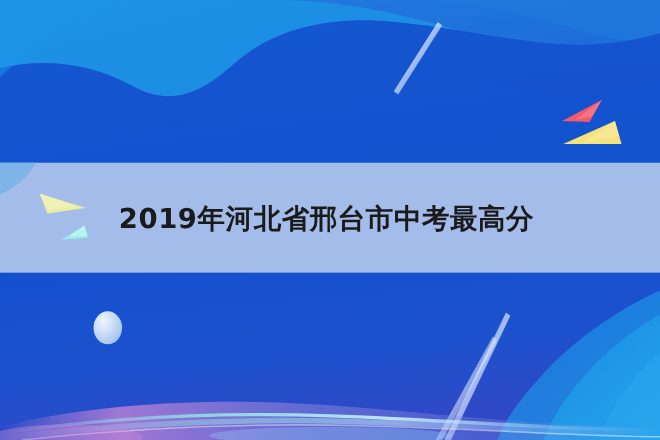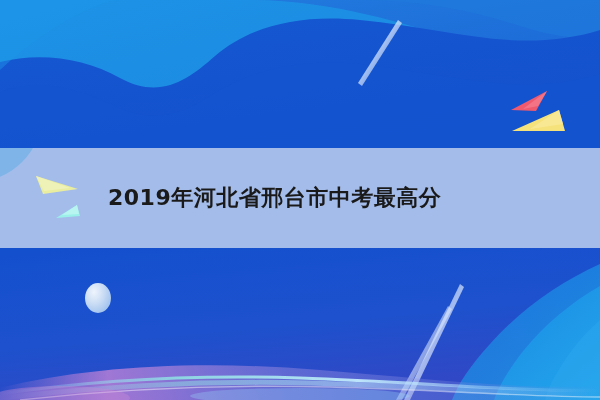--- a/index.html
+++ b/index.html
@@ -60,21 +60,21 @@
     background: #7fb4e8;
   }
 
   #band-title {
     position: absolute;
     left: 108px;
     top: 0;
     height: 100px;
     display: flex;
     align-items: center;
-    font-size: 22px;
+    font-size: 25px;
     font-weight: bold;
     color: #1a1a1a;
     letter-spacing: 0.5px;
     white-space: nowrap;
     font-family: "DejaVu Sans", "Liberation Sans", sans-serif;
   }
 
   
   #bottom-section {
     position: absolute;

